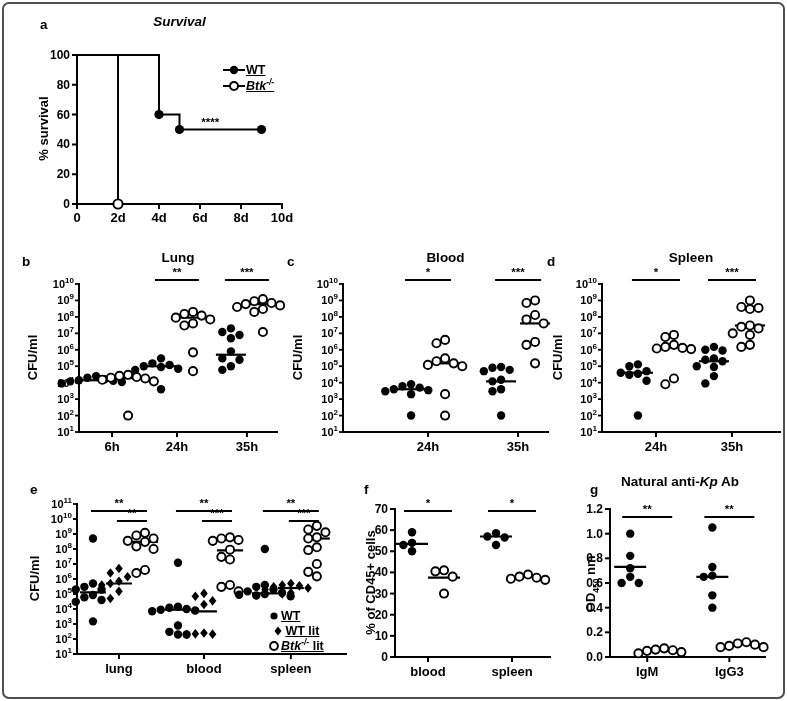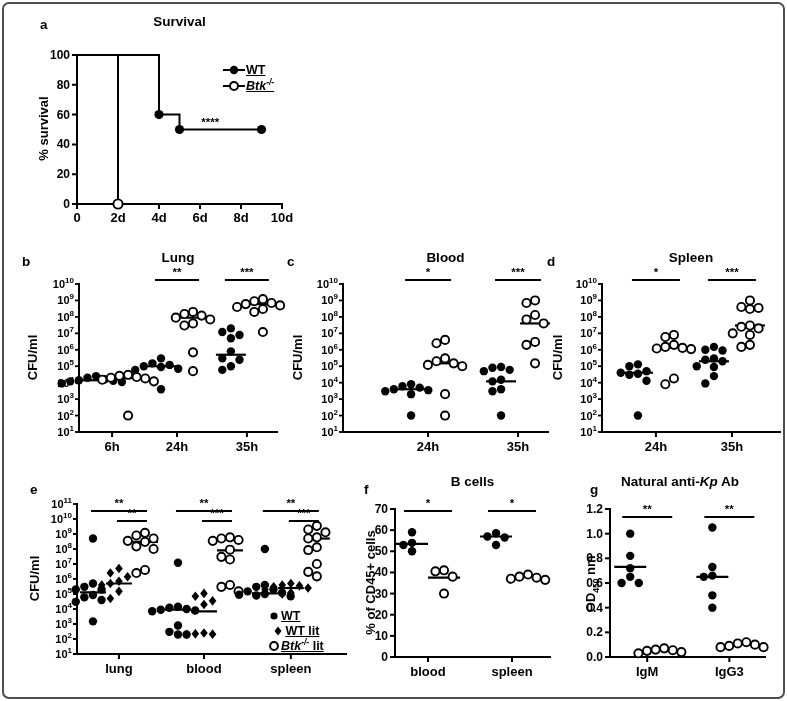--- a/index.html
+++ b/index.html
@@ -31,21 +31,21 @@
   .lmark .oc { fill:#fff; stroke:#000; stroke-width:2; }
   .lmark .fd { fill:#000; }
 </style>
 </head>
 <body>
 
 <div class="frame">
 
   <section class="panel" style="left:28px; top:4px; width:320px; height:232px;">
     <div class="plabel" style="left:8px; top:9px;">a</div>
-    <div class="ptitle" style="left:45px; top:6px; width:205px;">Survival</div>
+    <div class="ptitle" style="left:45px; top:6px; width:205px;font-style:italic;">Survival</div>
     <div class="ylab" style="left:-49px; top:113px;">% survival</div>
     <svg class="plot">
         <polyline points="45,47 45,196 250,196" fill="none" stroke="#000000" stroke-width="2" stroke-linecap="square"></polyline>
         <line x1="40" y1="196" x2="45" y2="196" stroke="#000000" stroke-width="2"></line>
         <text x="38" y="200" text-anchor="end" class="tick-lg">0</text>
         <line x1="40" y1="166.2" x2="45" y2="166.2" stroke="#000000" stroke-width="2"></line>
         <text x="38" y="170.2" text-anchor="end" class="tick-lg">20</text>
         <line x1="40" y1="136.4" x2="45" y2="136.4" stroke="#000000" stroke-width="2"></line>
         <text x="38" y="140.4" text-anchor="end" class="tick-lg">40</text>
         <line x1="40" y1="106.60000000000001" x2="45" y2="106.60000000000001" stroke="#000000" stroke-width="2"></line>
@@ -498,21 +498,20 @@
         <svg class="lmark" width="14" height="12">
             <circle class="oc" cx="7" cy="6" r="3.9"></circle>
           </svg>
         <span class="ltext"><i>Btk</i><sup>-/-</sup><span class="post"> lit</span></span>
       </div>
     </div>
   </section>
 
   <section class="panel" style="left:356px; top:460px; width:204px; height:240px;">
     <div class="plabel" style="left:4px; top:18px;">f</div>
-    <div class="ptitle" style="left:35px; top:10px; width:155px;">B cells</div>
     <div class="ylab" style="left:-50px; top:111px;">% of CD45+ cells</div>
     <svg class="plot">
         <polyline points="35,45 35,193 190,193" fill="none" stroke="#000000" stroke-width="2" stroke-linecap="square"></polyline>
         <line x1="30" y1="193" x2="35" y2="193" stroke="#000000" stroke-width="2"></line>
         <text x="28" y="197" text-anchor="end" class="tick-lg">0</text>
         <line x1="30" y1="171.85714285714286" x2="35" y2="171.85714285714286" stroke="#000000" stroke-width="2"></line>
         <text x="28" y="175.85714285714286" text-anchor="end" class="tick-lg">10</text>
         <line x1="30" y1="150.71428571428572" x2="35" y2="150.71428571428572" stroke="#000000" stroke-width="2"></line>
         <text x="28" y="154.71428571428572" text-anchor="end" class="tick-lg">20</text>
         <line x1="30" y1="129.57142857142858" x2="35" y2="129.57142857142858" stroke="#000000" stroke-width="2"></line>

